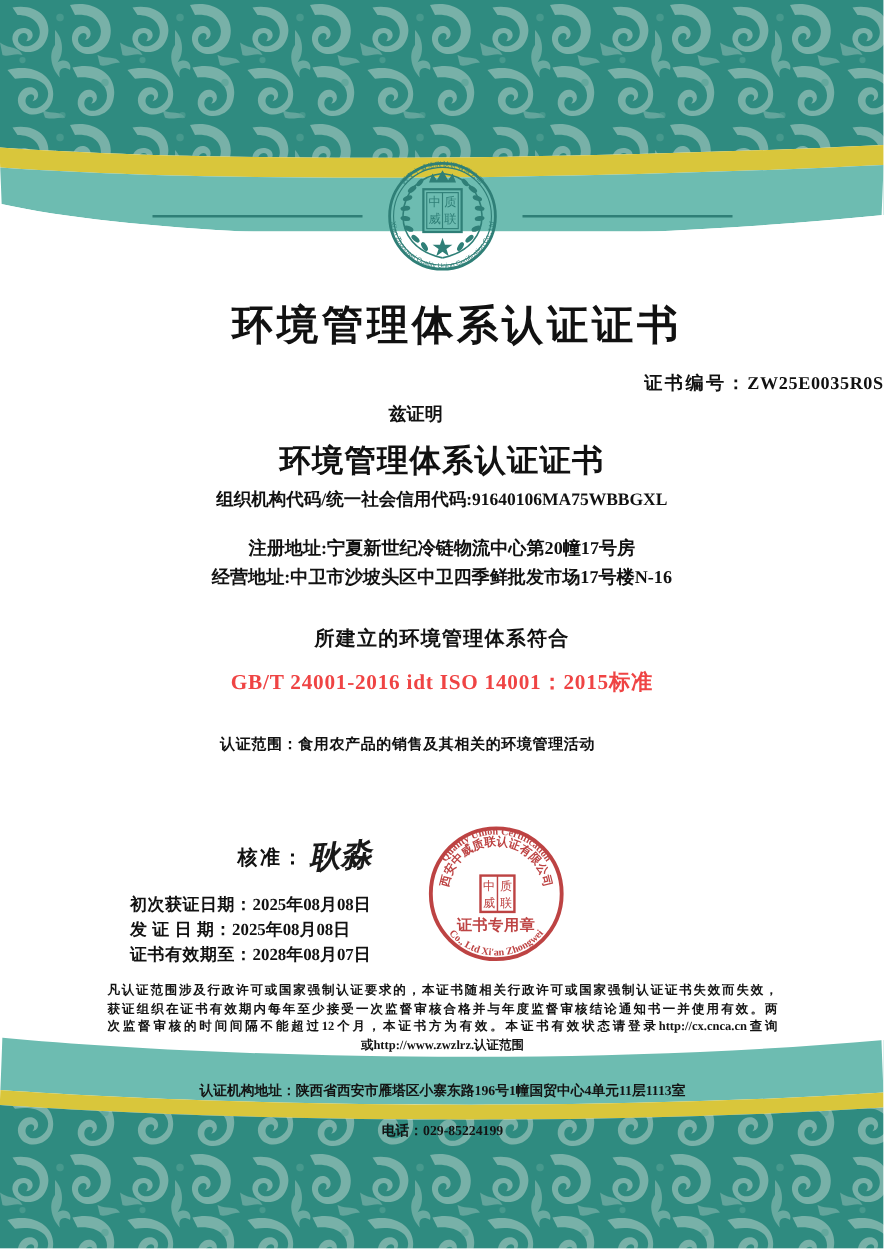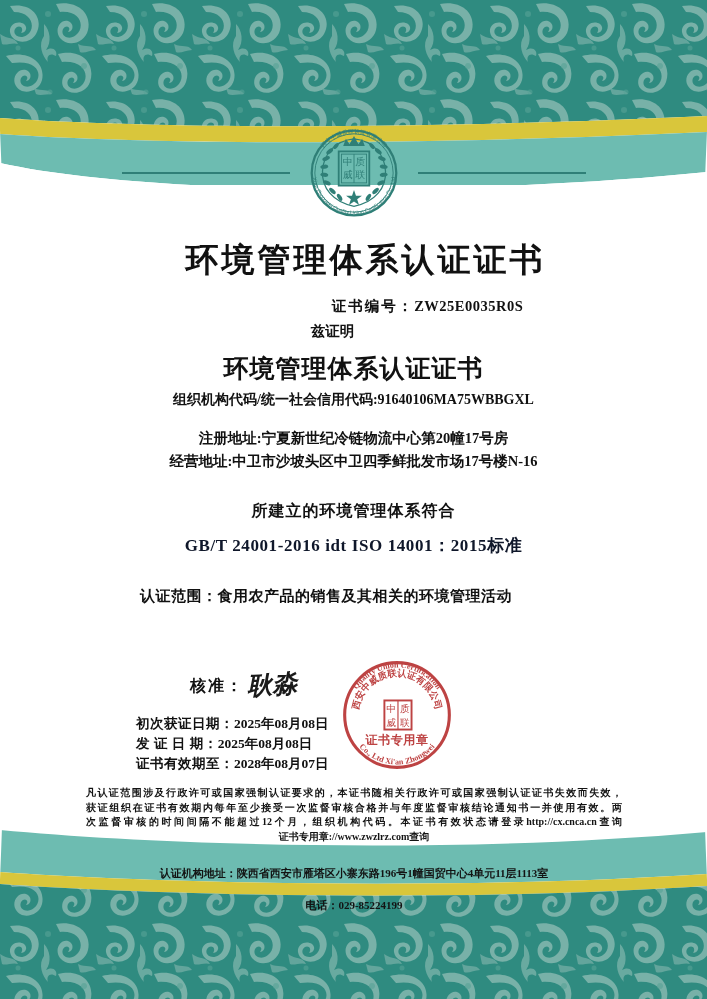--- a/index.html
+++ b/index.html
@@ -83,21 +83,21 @@
     font-family: "DejaVu Serif", "Liberation Serif", serif;
     margin-left: 12px;
   }
 
   
   .cert-no {
     position: absolute;
     left: 0;
     top: 297px;
     width: 707px;
-    text-align: center;
+    text-align: right;
     font-size: 14.5px;
     font-weight: bold;
     color: #111111;
     letter-spacing: 0.5px;
     padding-left: 148px;
     box-sizing: border-box;
   }
   .cert-no .label { letter-spacing: 2px; }
 
   
@@ -163,30 +163,30 @@
     color: #111111;
   }
   .standard {
     position: absolute;
     left: 0; top: 534px;
     width: 707px;
     text-align: center;
     font-size: 17px;
     font-weight: bold;
     letter-spacing: 0.6px;
-    color: #0f172a;
+    color: #ef4444;
   }
 
   
   .scope {
     position: absolute;
     left: 0; top: 587px;
     width: 652px;
     text-align: center;
-    font-size: 15px;
+    font-size: 12px;
     font-weight: bold;
     letter-spacing: 0.5px;
     color: #111111;
   }
 
   
   .approval {
     position: absolute;
     left: 190px;
     top: 676px;
@@ -220,21 +220,21 @@
   
   .dates {
     position: absolute;
     left: 104px;
     top: 714px;
     font-size: 13.5px;
     font-weight: bold;
     color: #111111;
     line-height: 20px;
   }
-  .dates .dlabel { letter-spacing: 0.5px; margin-left: 32px; }
+  .dates .dlabel { letter-spacing: 0.5px; }
 
   
   .fineprint {
     position: absolute;
     left: 86px;
     top: 786px;
     width: 536px;
     text-align: center;
     font-size: 10px;
     font-weight: bold;
@@ -458,22 +458,22 @@
       <span class="dlabel">发  证  日  期：</span><span class="dval">2025年08月08日</span>
     </div>
     <div>
       <span class="dlabel">证书有效期至：</span><span class="dval">2028年08月07日</span>
     </div>
   </div>
 
   <div class="fineprint">
     <p class="l1">凡认证范围涉及行政许可或国家强制认证要求的，本证书随相关行政许可或国家强制认证证书失效而失效，</p>
     <p class="l2">获证组织在证书有效期内每年至少接受一次监督审核合格并与年度监督审核结论通知书一并使用有效。两</p>
-    <p class="l3">次监督审核的时间间隔不能超过12个月，组织机构代码。本证书有效状态请登录http://cx.cnca.cn查询</p>
-    <p>证书专用章://www.zwzlrz.com查询</p>
+    <p class="l3">次监督审核的时间间隔不能超过12个月，本证书方为有效。本证书有效状态请登录http://cx.cnca.cn查询</p>
+    <p>或http://www.zwzlrz.认证范围</p>
   </div>
 
   <div class="body-addr">
     <p>认证机构地址：陕西省西安市雁塔区小寨东路196号1幢国贸中心4单元11层1113室</p>
     <p>电话：029-85224199</p>
   </div>
 
 </div>
 
 </body></html>

